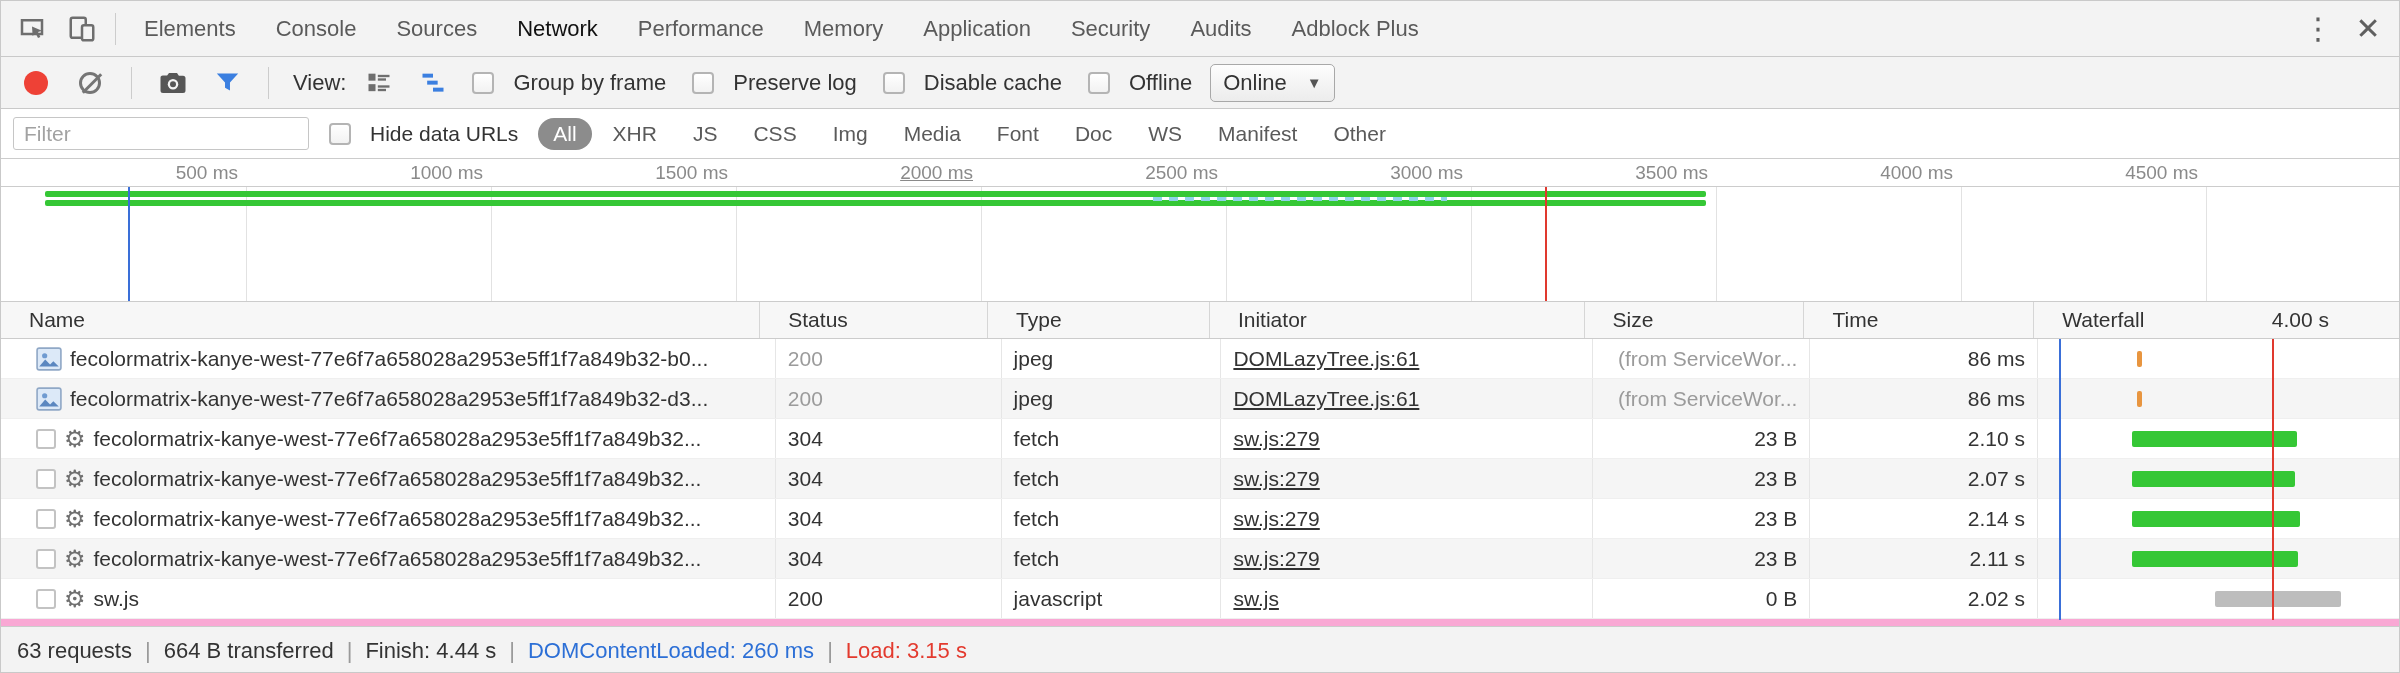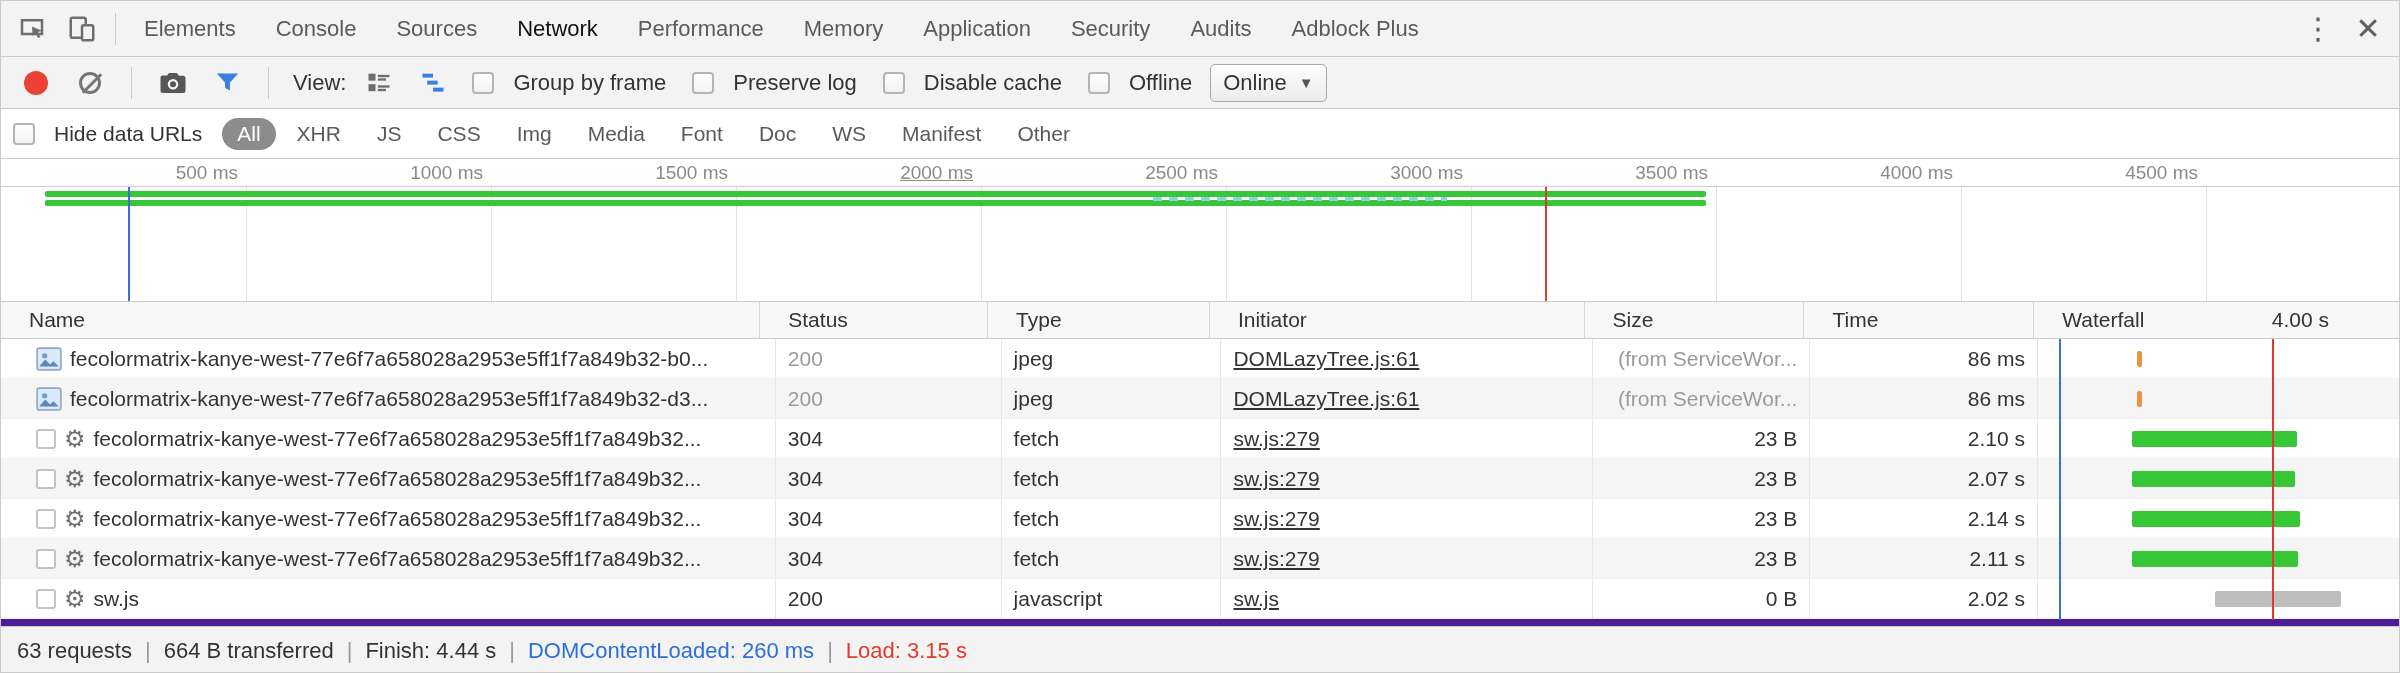--- a/index.html
+++ b/index.html
@@ -1,17 +1,17 @@
 <!DOCTYPE html>
 <html><head>
 <meta charset="utf-8">
 <style>
   * { margin:0; padding:0; box-sizing:border-box; }
   body { font-family:"Liberation Sans", sans-serif; background:#fff; }
-  #root{ position:relative; width:2400px; height:673px; background:#4c1d95; color:#333; overflow:hidden; border:1px solid #c9c9c9; }
+  #root{ position:relative; width:2400px; height:673px; background:#f9a8d4; color:#333; overflow:hidden; border:1px solid #c9c9c9; }
 
   
   .tabbar{ position:absolute; top:0; left:0; right:0; height:56px; background:#f3f3f3; border-bottom:1px solid #c9c9c9; display:flex; align-items:center; padding-left:6px; }
   .tool-icon{ width:50px; height:46px; display:flex; align-items:center; justify-content:center; cursor:pointer; color:#5f5f5f; }
   .vsep{ width:1px; height:32px; background:#ccc; margin:0 8px; }
   .tabs{ display:flex; height:100%; align-items:stretch; }
   .tab{ padding:0 20px; display:flex; align-items:center; font-size:22px; color:#5a5a5a; cursor:pointer; white-space:nowrap; }
   .tab.active{ color:#111; }
   .tabbar-right{ margin-left:auto; display:flex; align-items:center; padding-right:6px; }
   .glyph-btn{ font-size:30px; }
@@ -19,21 +19,21 @@
   
   .toolbar{ position:absolute; top:56px; left:0; right:0; height:52px; background:#f3f3f3; border-bottom:1px solid #c9c9c9; display:flex; align-items:center; padding:0 14px; gap:12px; font-size:22px; }
   .tool-btn{ width:42px; height:40px; display:flex; align-items:center; justify-content:center; cursor:pointer; }
   .record-dot{ width:24px; height:24px; border-radius:50%; background:#ee4136; }
   .block-icon{ width:22px; height:22px; border:3px solid #757575; border-radius:50%; position:relative; }
   .block-icon::after{ content:""; position:absolute; left:-3px; top:7px; width:26px; height:3px; background:#757575; transform:rotate(-45deg); }
   .view-label{ color:#333; margin-left:4px; }
   .checkbox-group{ display:flex; align-items:center; gap:26px; margin-left:6px; }
   .cb-label{ display:flex; align-items:center; gap:19px; cursor:pointer; white-space:nowrap; }
   .checkbox{ width:22px; height:22px; border:2px solid #b4b4b4; border-radius:4px; background:linear-gradient(#fff,#f2f2f2); flex:none; }
-  .select{ display:flex; align-items:center; gap:12px; border:1px solid #a8a8a8; border-radius:5px; background:linear-gradient(#fdfdfd,#ececec); padding:5px 12px; cursor:pointer; margin-left:6px; }
+  .select{ display:flex; align-items:center; gap:20px; border:1px solid #a8a8a8; border-radius:5px; background:linear-gradient(#fdfdfd,#ececec); padding:5px 12px; cursor:pointer; margin-left:6px; }
   .dd-arrow{ font-size:15px; color:#555; }
 
   
   .filterbar{ position:absolute; top:108px; left:0; right:0; height:50px; background:#fff; border-bottom:1px solid #ccc; display:flex; align-items:center; padding:0 12px; gap:20px; font-size:21px; }
   .filter-input{ width:296px; height:33px; border:1px solid #c6c6c6; border-radius:3px; padding:0 10px; font-size:21px; color:#333; outline:none; font-family:"Liberation Sans",sans-serif; }
   .filter-input::placeholder{ color:#a2a2a2; }
   .pills{ display:flex; align-items:center; gap:6px; }
   .pill{ padding:4px 15px; color:#5a5a5a; cursor:pointer; white-space:nowrap; }
   .pill.active{ background:#8c8c8c; color:#fff; border-radius:18px; }
 
@@ -175,20 +175,21 @@
           <span>Offline</span>
         </label>
       </div>
     <div class="select">
       <span>Online</span>
       <span class="dd-arrow">▼</span>
     </div>
   </div>
 
   <div class="filterbar">
+    <input class="filter-input" placeholder="Filter" style="">
     <label class="cb-label">
       <span class="checkbox"></span>
       <span>Hide data URLs</span>
     </label>
     <div class="pills">
         <span class="pill active">All</span>
         <span class="pill">XHR</span>
         <span class="pill">JS</span>
         <span class="pill">CSS</span>
         <span class="pill">Img</span>

